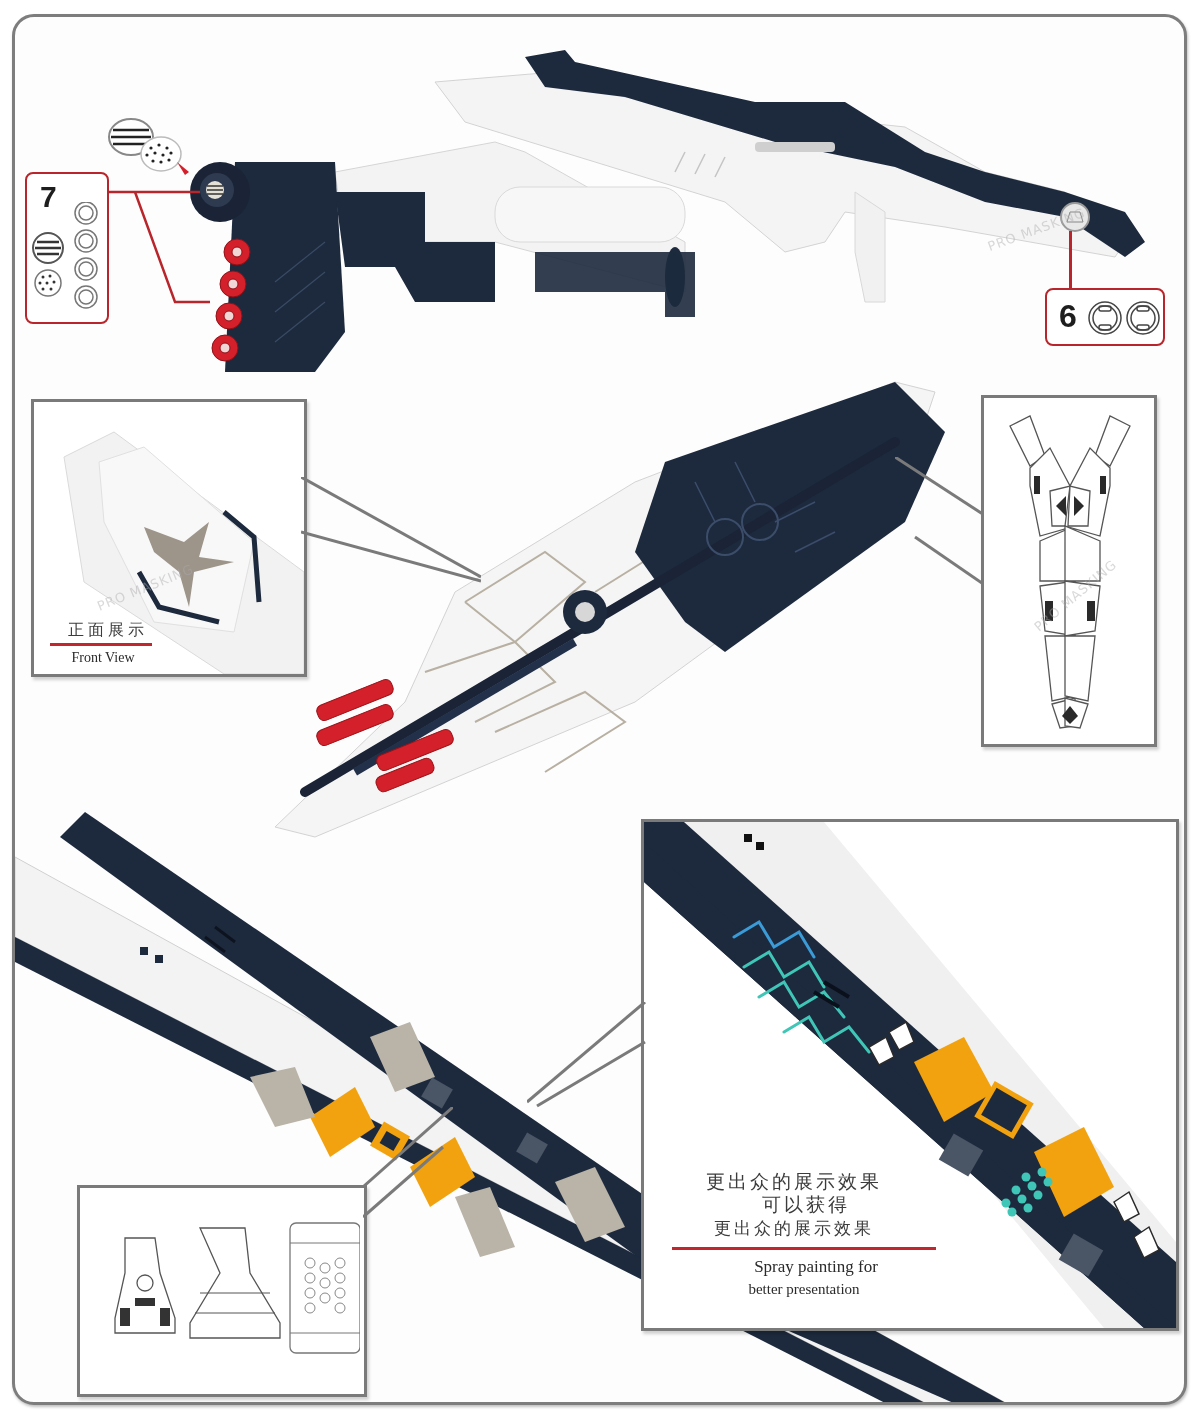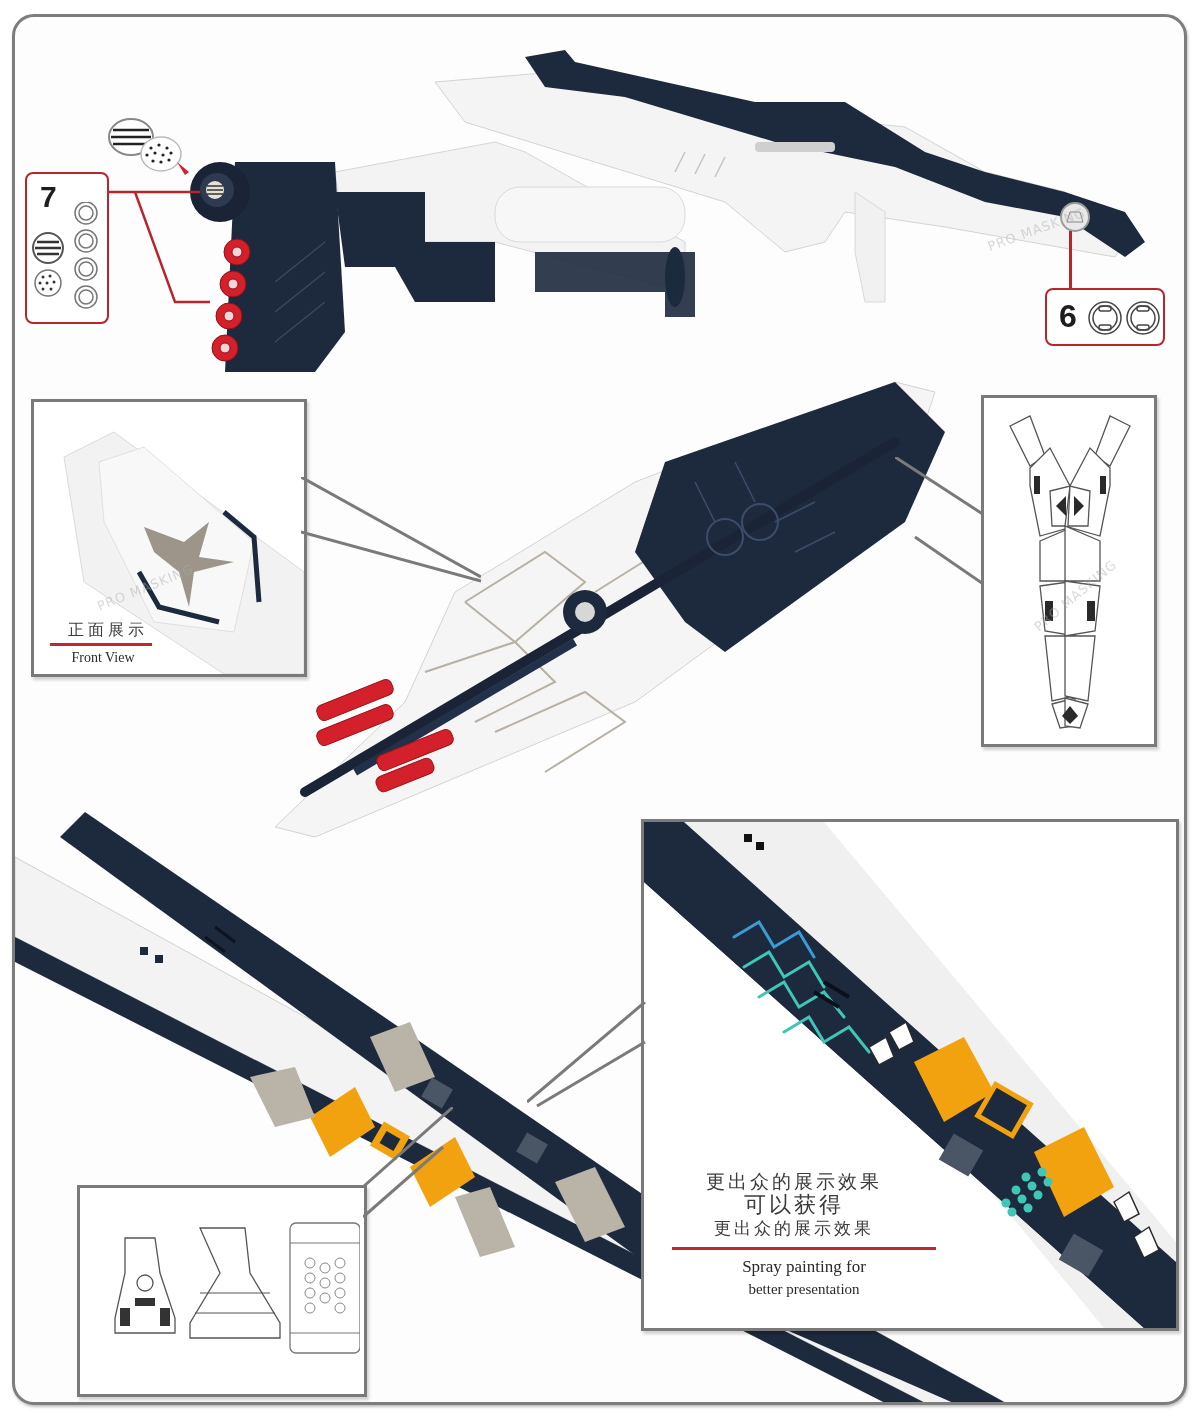--- a/index.html
+++ b/index.html
@@ -374,24 +374,24 @@
           <circle cx="388" cy="364" r="4.5"></circle>
           <circle cx="404" cy="360" r="4.5"></circle>
         <circle cx="362" cy="381" r="4.5"></circle>
           <circle cx="378" cy="377" r="4.5"></circle>
           <circle cx="394" cy="373" r="4.5"></circle>
         <circle cx="368" cy="390" r="4.5"></circle>
           <circle cx="384" cy="386" r="4.5"></circle>
       </g>
     </svg>
     <div class="caption-cn" style="left:40px;top:350px;width:220px;font-size:19px;line-height:23px;letter-spacing:3px">更出众的展示效果</div>
-    <div class="caption-cn" style="left:40px;top:373px;width:220px;font-size:22px;line-height:23px;letter-spacing:3px">可以获得</div>
+    <div class="caption-cn" style="left:52px;top:373px;width:220px;font-size:19px;line-height:23px;letter-spacing:3px">可以获得</div>
     <div class="caption-cn" style="left:40px;top:396px;width:220px;font-size:17px;line-height:23px;letter-spacing:3px">更出众的展示效果</div>
     <div class="redline" style="left:28px;top:425px;width:264px"></div>
-    <div class="caption-en" style="left:28px;top:433px;width:264px;font-size:17px;line-height:23px">Spray painting for</div>
+    <div class="caption-en" style="left:40px;top:433px;width:264px;font-size:17px;line-height:23px">Spray painting for</div>
     <div class="caption-en" style="left:28px;top:456px;width:264px;font-size:15px;line-height:23px">better presentation</div>
   </div>
 
   <svg class="abs" style="left:512px;top:985px" width="120" height="110">
     <polyline points="0,100 118,0" fill="none" stroke="#7a7a7a" stroke-width="3"></polyline>
     <polyline points="10,104 118,40" fill="none" stroke="#7a7a7a" stroke-width="3"></polyline>
   </svg>
 
 </div>
 

